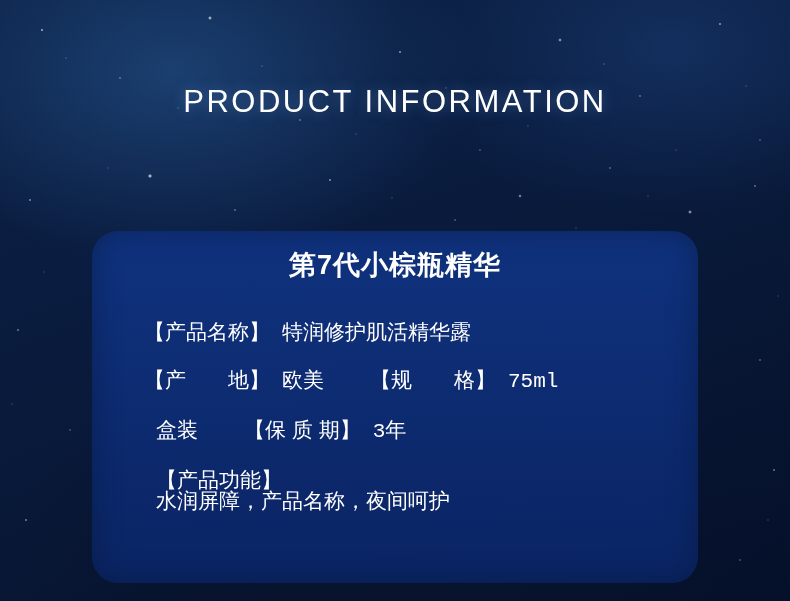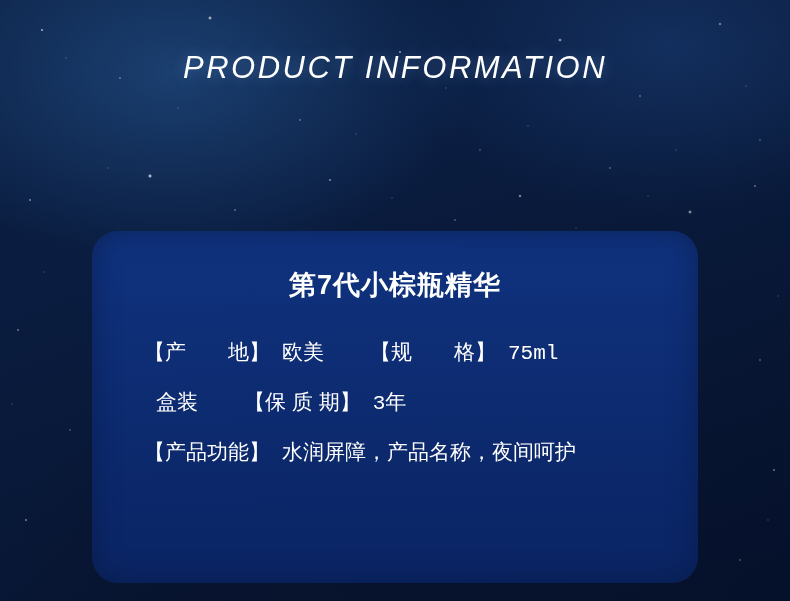--- a/index.html
+++ b/index.html
@@ -84,23 +84,22 @@
       radial-gradient(1px 1px at 44px 272px, rgba(255,255,255,0.3), rgba(255,255,255,0)),
       radial-gradient(1px 1px at 12px 404px, rgba(255,255,255,0.3), rgba(255,255,255,0)),
       radial-gradient(1px 1px at 778px 296px, rgba(255,255,255,0.3), rgba(255,255,255,0)),
       radial-gradient(1px 1px at 768px 520px, rgba(255,255,255,0.3), rgba(255,255,255,0));
     background-repeat: no-repeat;
   }
 
   .header {
     position: relative;
     z-index: 2;
-    padding-top: 52px;
+    padding-top: 86px;
     text-align: center;
-    font-style: italic;
   }
   .title-en {
     color: #ffffff;
     font-size: 31px;
     letter-spacing: 2.5px;
     font-weight: 400;
     line-height: 1;
     text-shadow: 0 0 14px rgba(140,190,255,0.35);
   }
   .title-cn {
@@ -125,38 +124,39 @@
     box-shadow: 0 0 28px rgba(8,24,60,0.55) inset;
     padding: 0 30px;
     box-sizing: border-box;
   }
   .card-title {
     text-align: center;
     color: #ffffff;
     font-size: 27px;
     font-weight: 700;
     letter-spacing: 1px;
-    padding-top: 36px;
+    padding-top: 16px;
   }
 
   .spec-list {
     margin-top: 38px;
     padding-left: 22px;
   }
   .spec-row {
     display: flex;
     align-items: baseline;
     color: #ffffff;
     font-size: 21px;
     line-height: 1;
     margin-bottom: 27px;
     white-space: nowrap;
   }
   .spec-row:last-child {
     margin-bottom: 10px;
+    flex-direction: column;
   }
   .spec-label {
     font-weight: 400;
   }
   .spec-value {
     margin-left: 12px;
     font-weight: 400;
   }
   .spec-cell-2 {
     margin-left: 46px;
@@ -180,20 +180,24 @@
 
   <div class="header">
     <div class="title-en">PRODUCT INFORMATION</div>
   </div>
 
   <div class="info-card">
     <div class="card-title">第7代小棕瓶精华</div>
 
     <div class="spec-list">
 
+      <div class="spec-row">
+        <span class="spec-label">【产品名称】</span>
+        <span class="spec-value">特润修护肌活精华露</span>
+      </div>
 
       <div class="spec-row">
         <span class="spec-label">【产　　地】</span>
         <span class="spec-value">欧美</span>
         <span class="spec-cell-2">
           <span class="spec-label">【规　　格】</span>
           <span class="spec-value">75ml</span>
         </span>
       </div>
 

